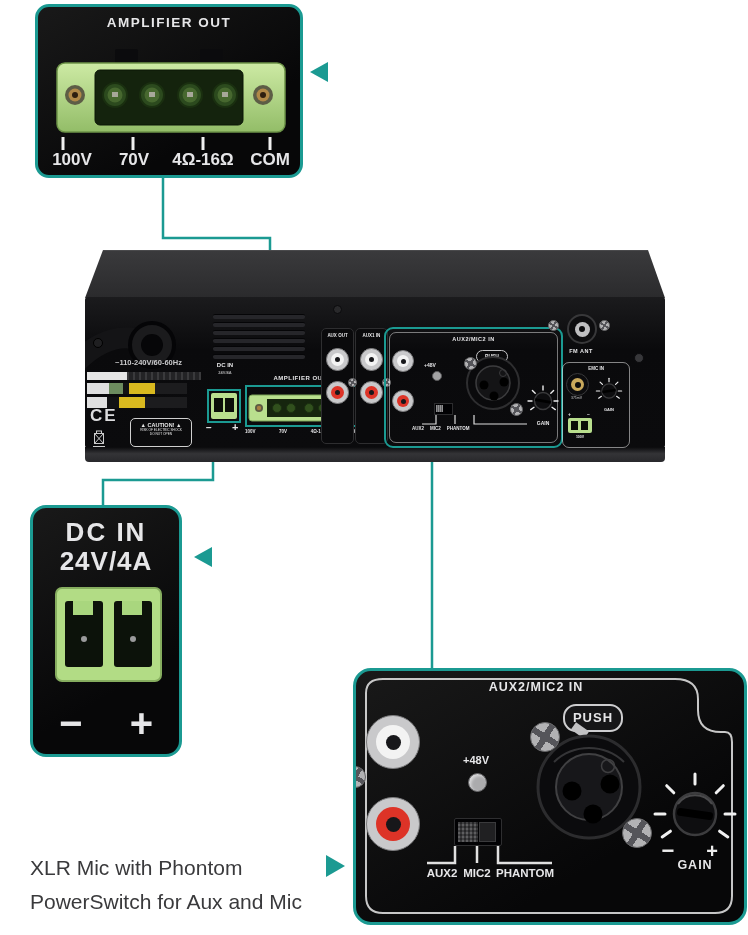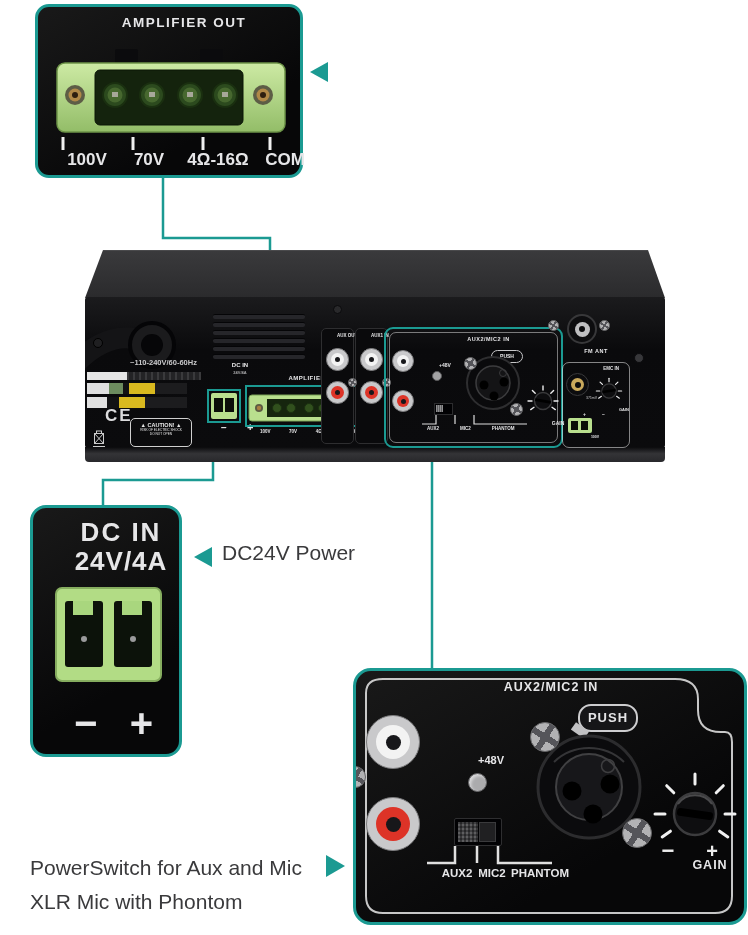--- a/index.html
+++ b/index.html
@@ -10,21 +10,21 @@
   
   .callout{position:absolute;background:linear-gradient(150deg,#191919,#070708 70%);
            border:3px solid var(--accent);}
   
   .note{position:absolute;color:var(--note);font-size:21px;line-height:1.0;}
   .note div{margin-bottom:13px;white-space:nowrap;}
   .tri-left{position:absolute;width:0;height:0;border-style:solid;
             border-width:10px 18px 10px 0;border-color:transparent var(--accent) transparent transparent;}
   .tri-right{position:absolute;width:0;height:0;border-style:solid;
              border-width:11px 0 11px 19px;border-color:transparent transparent transparent var(--accent);}
-  .wl{color:#e6e6e8;font-weight:bold;position:absolute;white-space:nowrap;margin-left:15px;}
+  .wl{color:#e6e6e8;font-weight:bold;position:absolute;white-space:nowrap;}
   .ctr{text-align:center;}
   
   .rca{border-radius:50%;display:grid;place-items:center;position:absolute;background:#c9c9cb;border:1px solid #7c7c7e;}
   .rca .mid{border-radius:50%;display:grid;place-items:center;background:#f3f3f3;}
   .rca .mid.red{background:var(--red);}
   .rca .hole{border-radius:50%;background:#17171a;}
   
   .sscrew{position:absolute;border-radius:50%;
     background:linear-gradient(32deg,transparent 42%,#55555a 42%,#55555a 58%,transparent 58%),
                linear-gradient(122deg,transparent 42%,#55555a 42%,#55555a 58%,transparent 58%),#b2b2b4;
@@ -335,21 +335,20 @@
       <circle cx="78" cy="52" r="3" fill="#9a9a9c"></circle>
     </svg>
     <div class="abs" style="left:0;bottom:8px;width:100%;display:flex;justify-content:space-between;padding:0 26px;box-sizing:border-box;">
       <span class="wl" style="position:static;font-size:40px;">−</span>
       <span class="wl" style="position:static;font-size:40px;">+</span>
     </div>
   </div>
 
   <div class="tri-left" style="left:194px;top:547px;"></div>
   <div class="note" style="left:222px;top:542px;">
-    <div>DC24V Power</div>
   </div>
 
   <div class="callout" style="left:353px;top:668px;width:388px;height:251px;border-radius:18px;overflow:hidden;">
     <svg class="abs" style="left:-3px;top:-3px;" width="394" height="257" viewBox="0 0 394 257">
       <path d="M 322 11 Q 345 11 345 31 L 345 42 Q 345 64 368 64 L 372 64 Q 379 64 379 74 L 379 228 Q 379 245 362 245 L 30 245 Q 13 245 13 228 L 13 25 Q 13 11 30 11 L 322 11" fill="none" stroke="#dcdcdc" stroke-width="2" stroke-linejoin="round" opacity=".9"></path>
     </svg>
     <div class="wl ctr" style="left:20px;top:9px;width:320px;font-size:12.5px;letter-spacing:1px;">AUX2/MIC2 IN</div>
 
     <div class="rca" style="left:10px;top:44px;width:52px;height:52px;">
       <div class="mid" style="width:34px;height:34px;">
@@ -409,18 +408,18 @@
       <circle cx="48" cy="48" r="21" fill="#0e0e10" stroke="#3c3c3e" stroke-width="2.5"></circle>
       <path d="M 31 38 A 21 21 0 0 1 65 38" fill="none" stroke="#4a4a4c" stroke-width="2"></path>
       <rect x="30" y="44" width="36" height="8" rx="3" fill="#000" transform="rotate(8 48 48)"></rect>
       <text x="21" y="92" font-size="22" font-weight="bold" fill="#ececec" text-anchor="middle" font-family="Liberation Sans, sans-serif">−</text>
       <text x="65" y="92" font-size="20" font-weight="bold" fill="#ececec" text-anchor="middle" font-family="Liberation Sans, sans-serif">+</text>
     </svg>
     <div class="wl ctr" style="left:309px;top:187px;width:60px;font-size:12.5px;letter-spacing:1px;">GAIN</div>
   </div>
 
   <div class="note" style="left:30px;top:857px;">
+    <div>XLR Mic with Phontom</div>
     <div>PowerSwitch for Aux and Mic</div>
-    <div>XLR Mic with Phontom</div>
   </div>
   <div class="tri-right" style="left:326px;top:855px;"></div>
 
 </div>
 
 </body></html>

